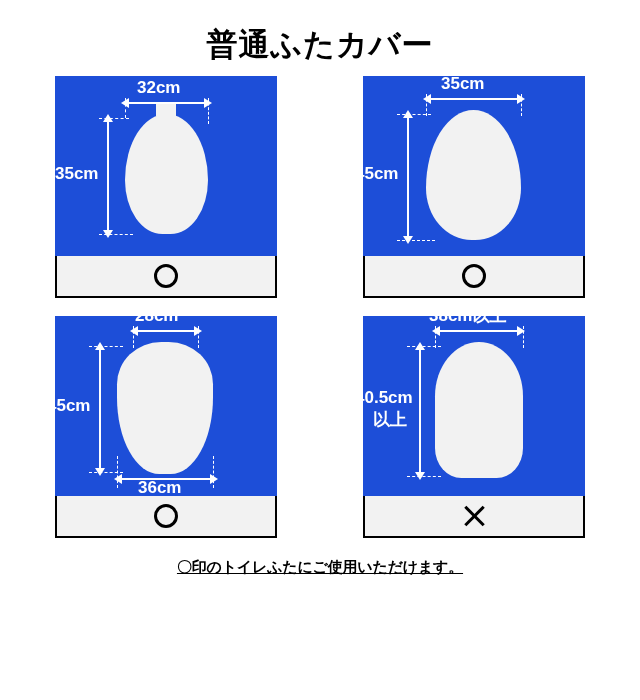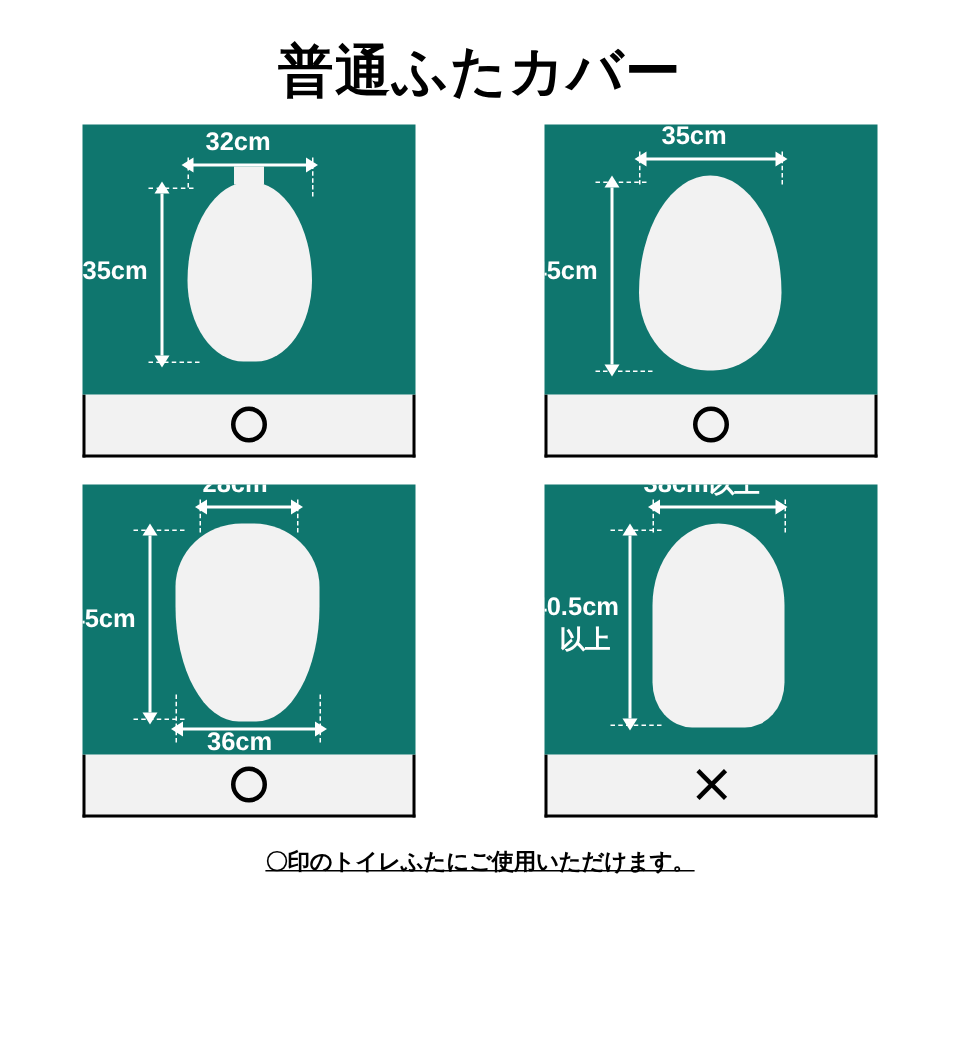--- a/index.html
+++ b/index.html
@@ -14,21 +14,21 @@
     color: #000000;
     overflow: hidden;
   }
   .page {
     position: relative;
     width: 640px;
     height: 700px;
   }
   .title {
     text-align: center;
-    font-size: 37px;
+    font-size: 31px;
     font-weight: bold;
     letter-spacing: 1px;
     padding-top: 28px;
     line-height: 1.1;
   }
   .subtitle {
     text-align: center;
     font-size: 16.5px;
     font-weight: bold;
     margin-top: 12px;
@@ -43,21 +43,21 @@
     justify-content: space-between;
   }
   .cell {
     width: 222px;
     margin-bottom: 18px;
   }
   .panel {
     position: relative;
     width: 222px;
     height: 180px;
-    background: #0f766e;
+    background: #1d4ed8;
     overflow: hidden;
   }
   .lid {
     position: absolute;
     background: #f2f2f2;
   }
   
   .lid.oval {
     border-radius: 50% 50% 45% 45% / 55% 55% 45% 45%;
   }

